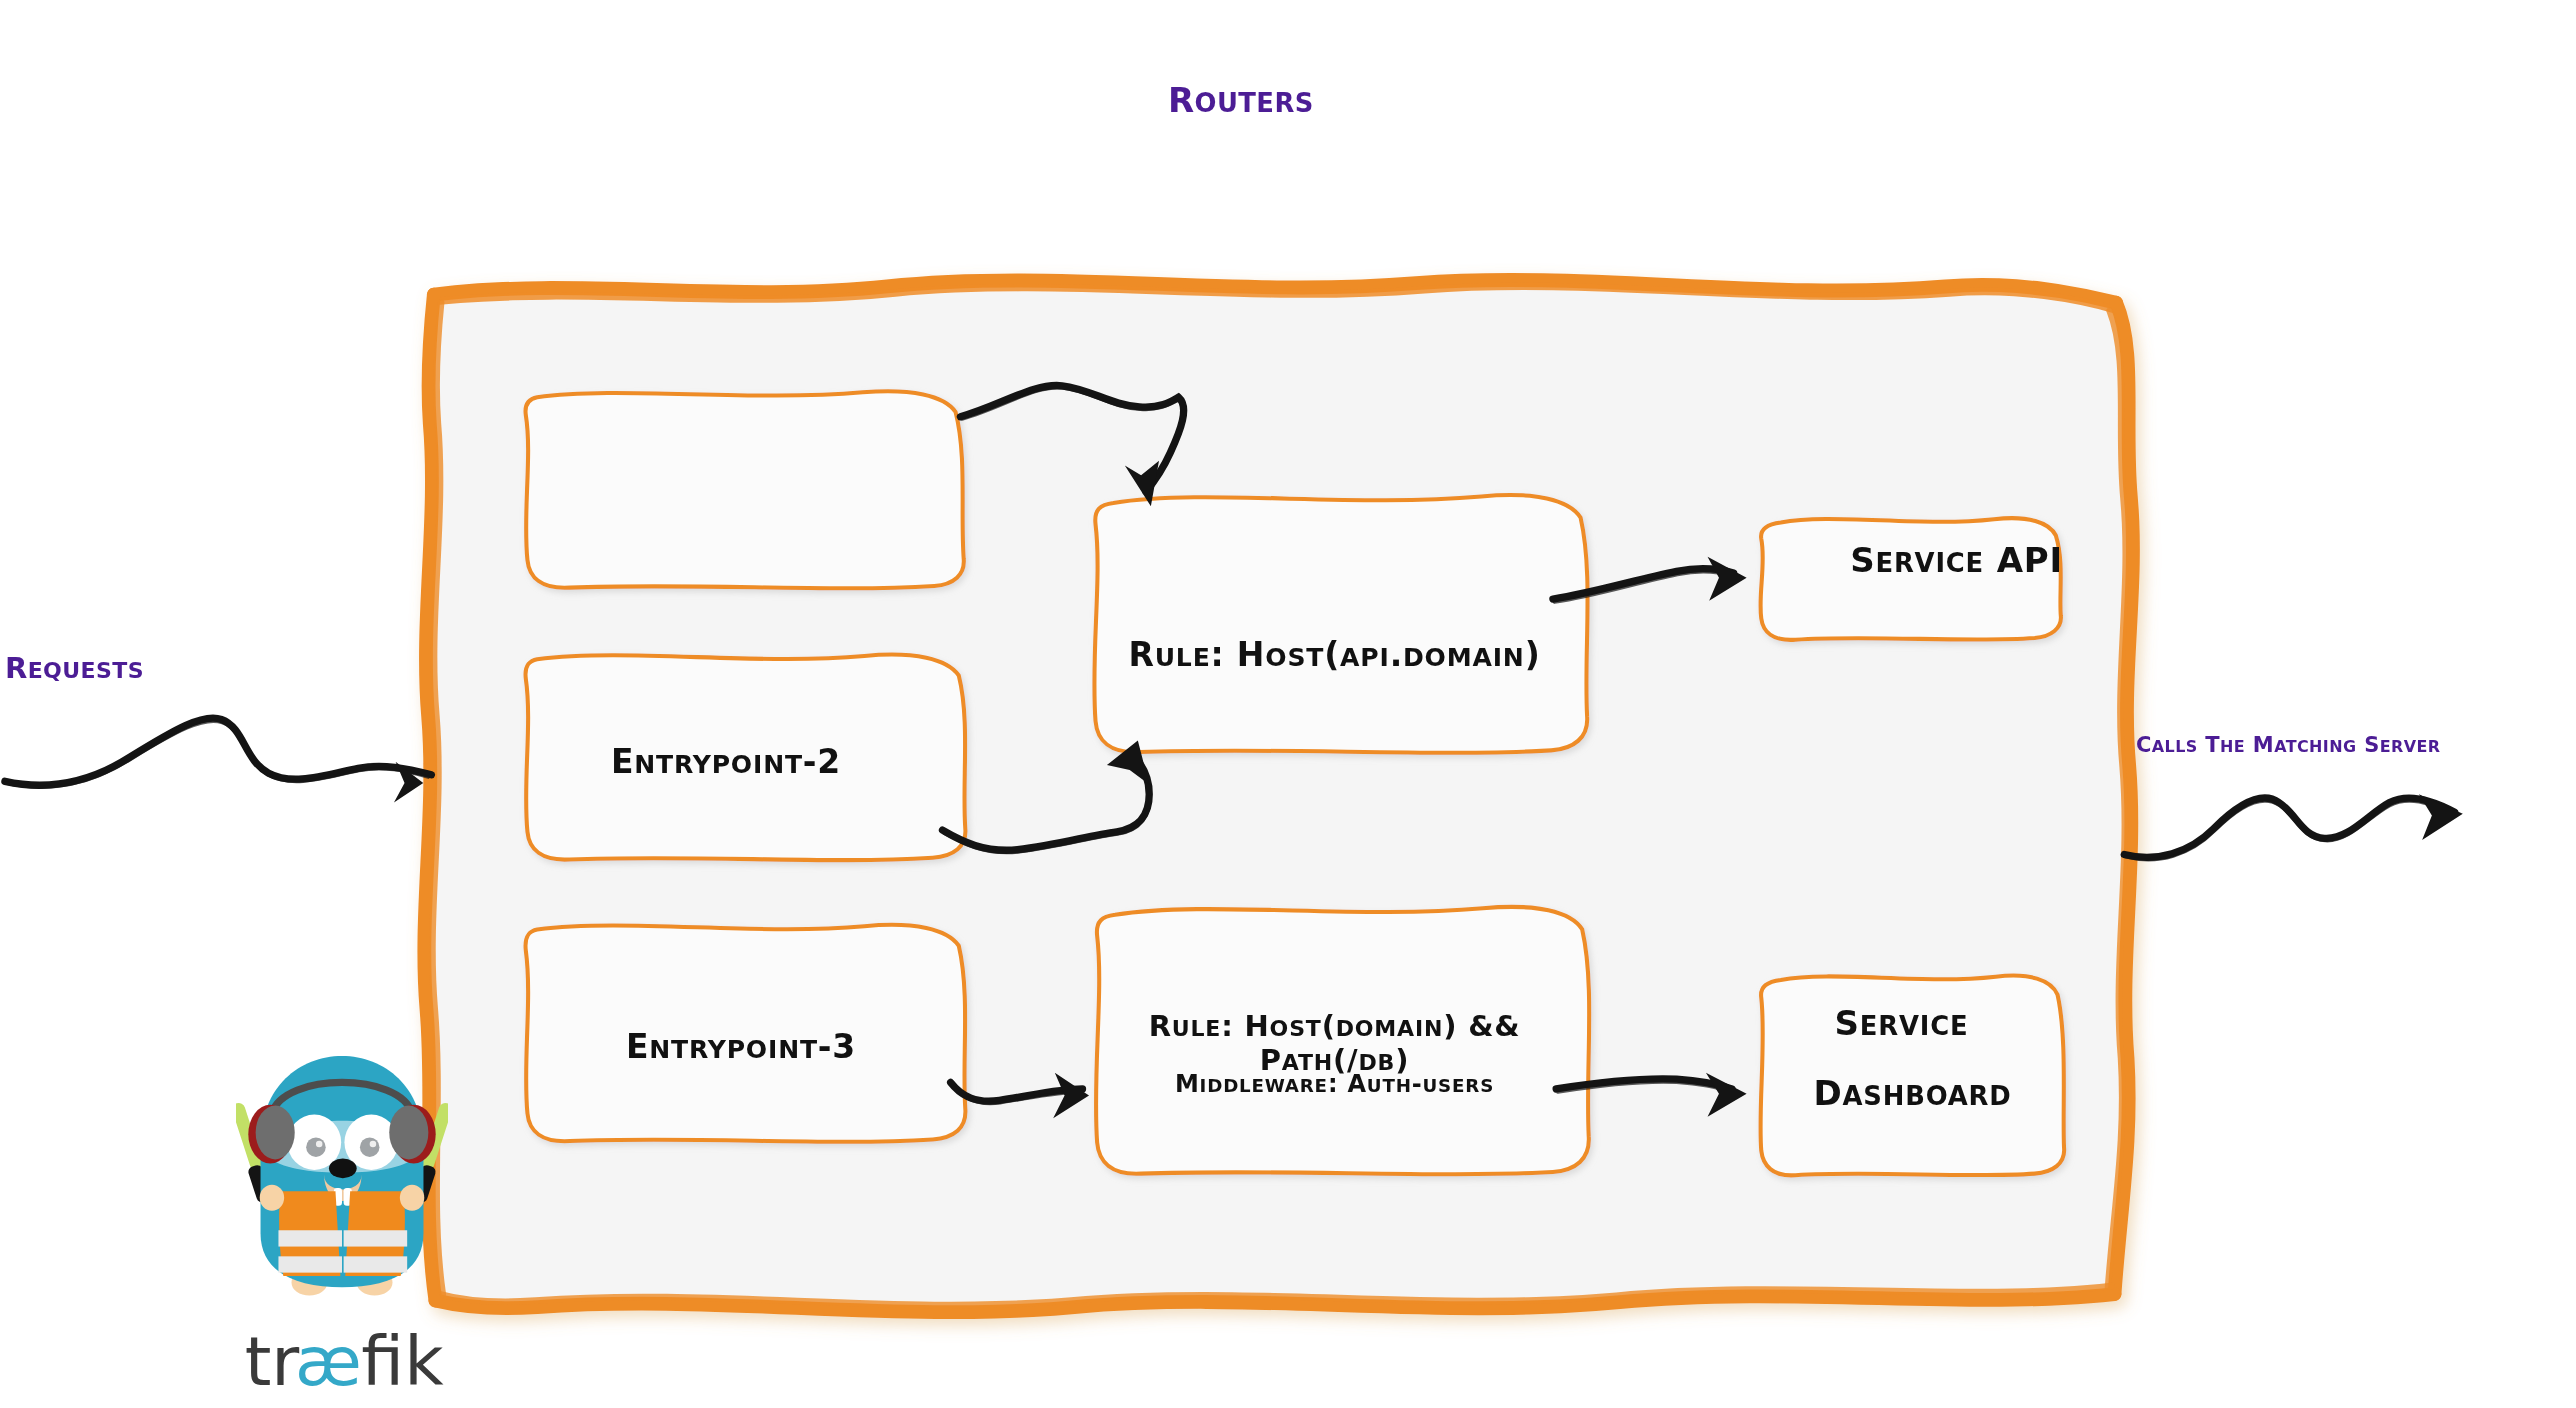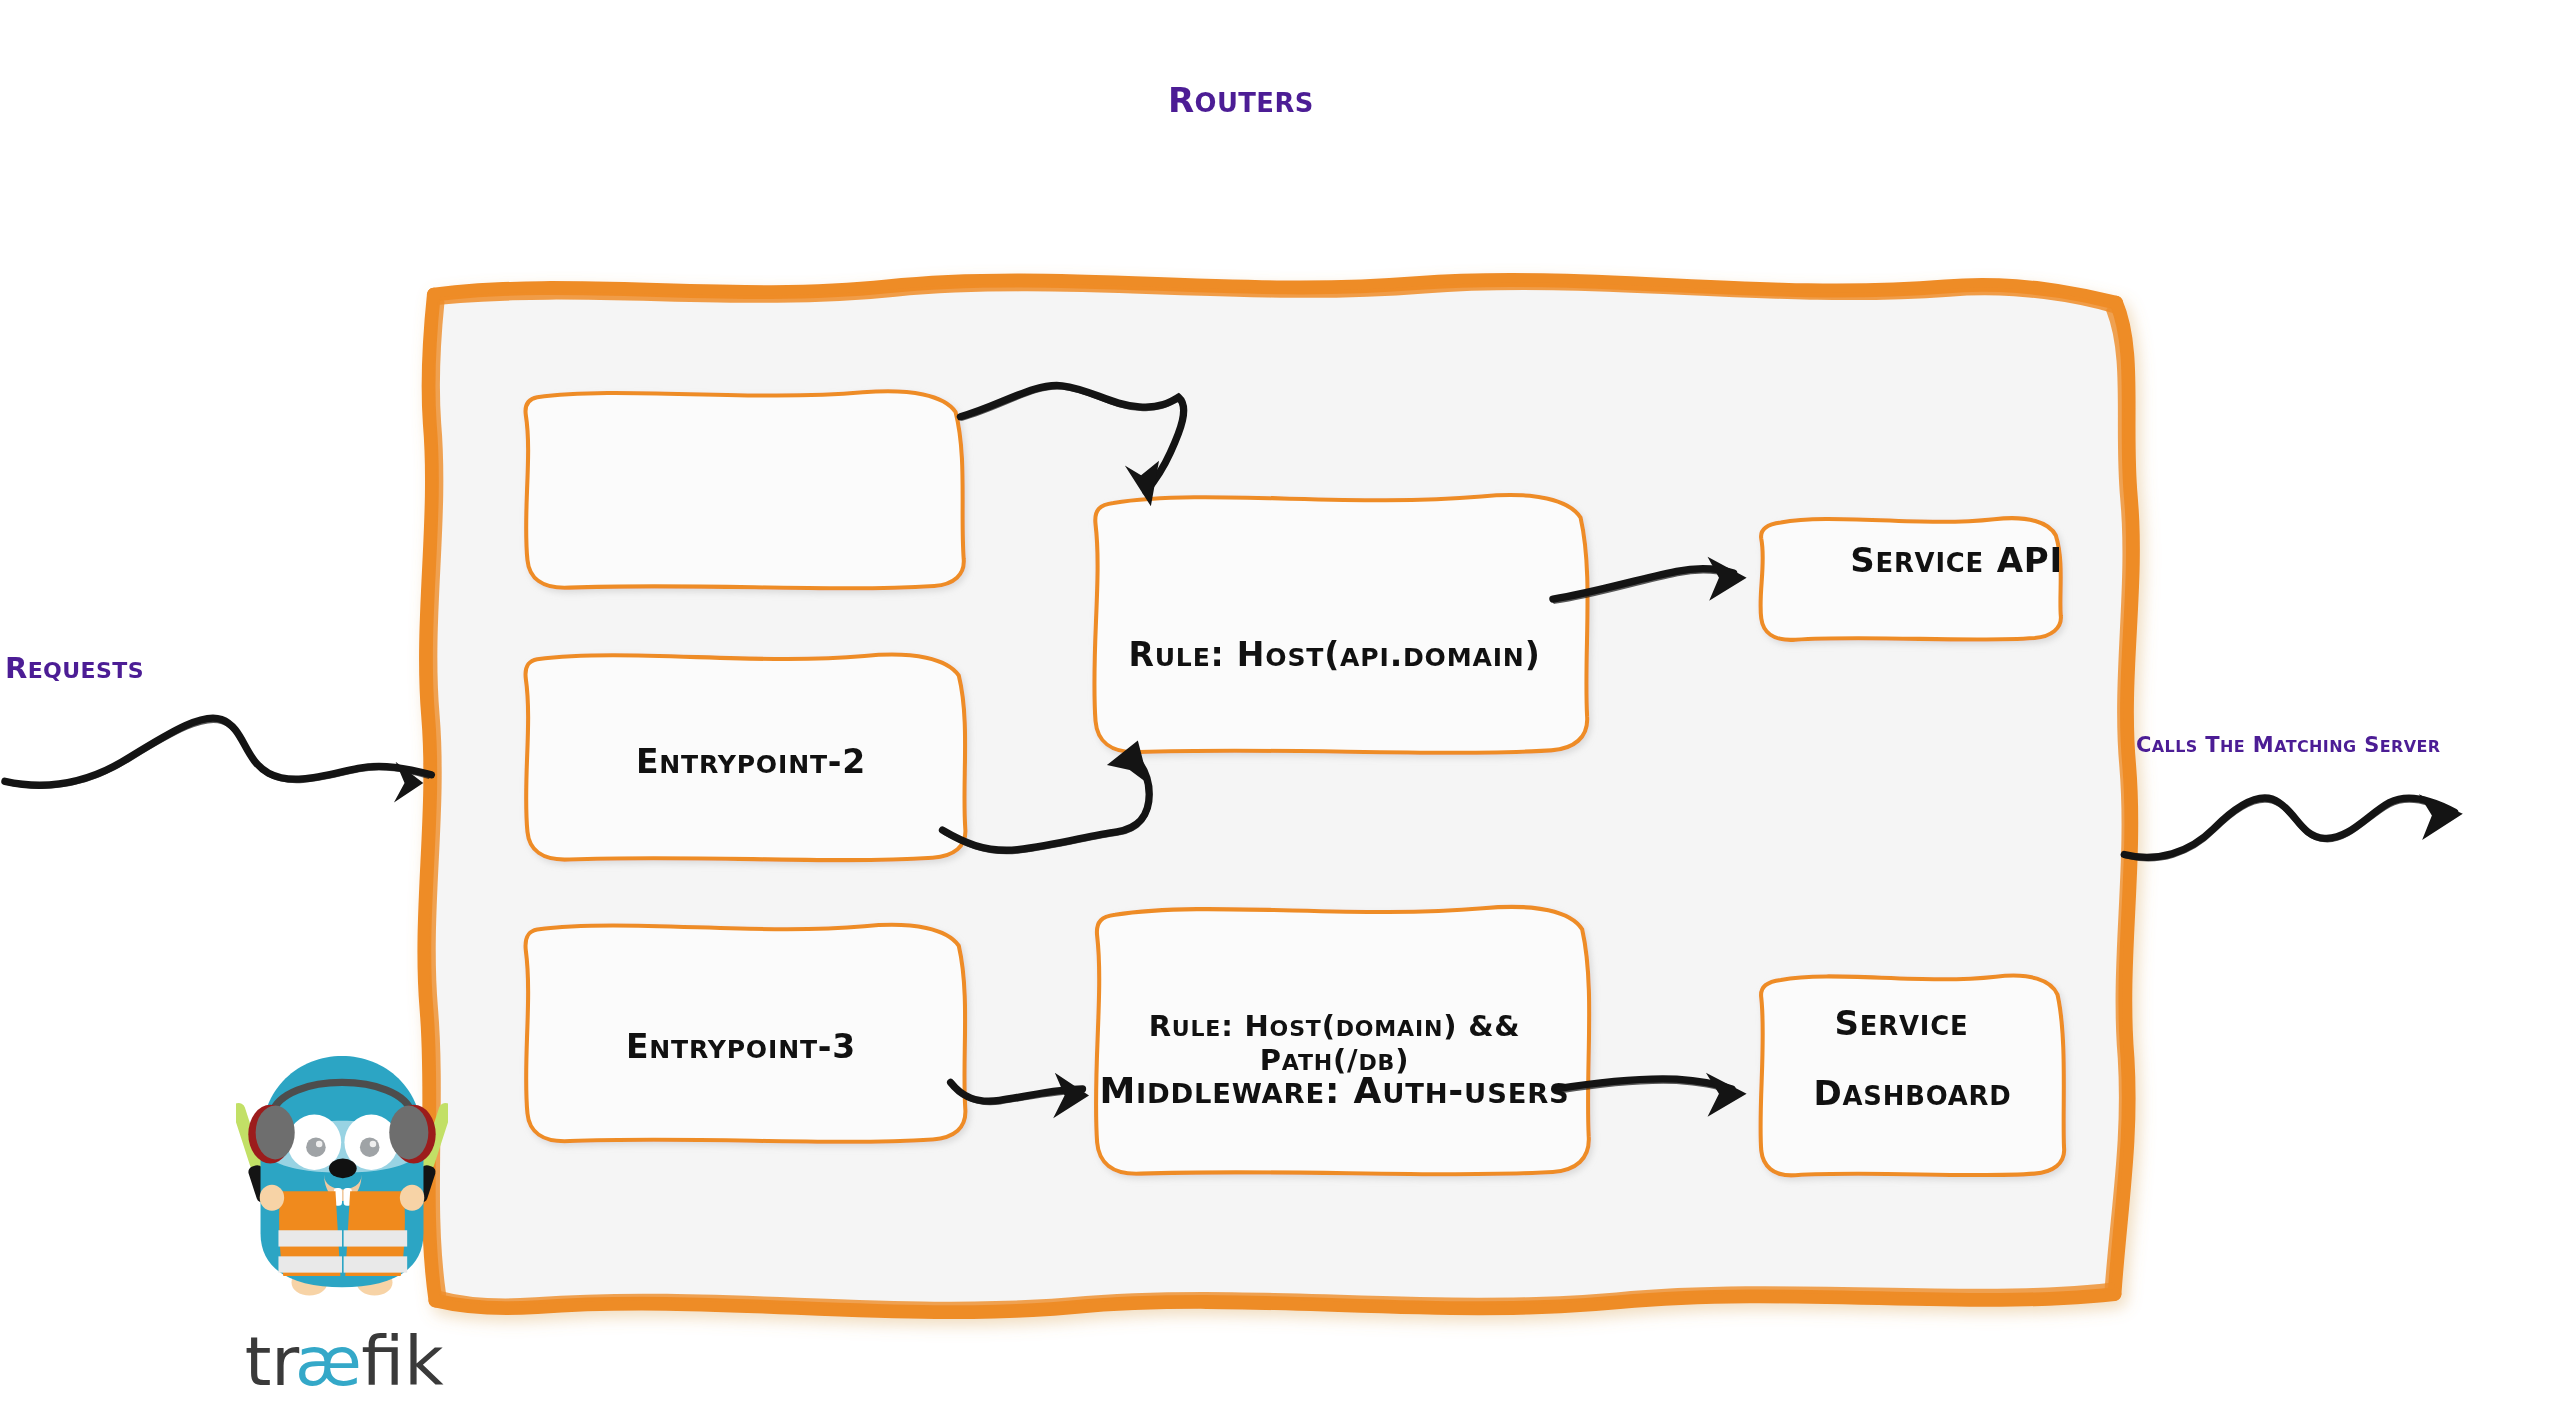--- a/index.html
+++ b/index.html
@@ -20,29 +20,29 @@
   .sc .c1 { font-size:0.76em; }
 
   #title { left:1168px; top:80px; font-size:34px; }
   #requests-label { left:4.9px; top:651px; font-size:29px; }
   #calls-label { left:2136px; top:733px; font-size:21px; }
 
   .boxtext { position:absolute; text-align:center; color:#111; font-weight:600;
              font-family:"DejaVu Sans", sans-serif; letter-spacing:0.8px; }
 
   #ep1-t { left:509px; top:472px; width:464px; font-size:33px; }
-  #ep2-t { left:519px; top:742px; width:464px; font-size:33px; }
+  #ep2-t { left:494px; top:742px; width:464px; font-size:33px; }
   #ep3-t { left:509px; top:1027px; width:464px; font-size:33px; }
 
   #r1-name { left:1107px; top:518px; width:456px; font-size:37px; }
   #r1-rule { left:1082px; top:635px; width:505px; font-size:33px; }
 
   #r2-name { left:1107px; top:938px; width:456px; font-size:37px; }
   #r2-rule { left:1082px; top:1009px; width:505px; font-size:29px; }
-  #r2-mw   { left:1082px; top:1070px; width:505px; font-size:36px; }
+  #r2-mw   { left:1082px; top:1070px; width:505px; font-size:24px; }
 
   #svc-api { left:1762px; top:540px; width:301px; font-size:34px;text-align:right; }
   #svc-dash-1 { left:1762px; top:1003px; width:279px; font-size:34px; }
   #svc-dash-2 { left:1762px; top:1073px; width:301px; font-size:34px; }
 
   #gopher { position:absolute; left:236px; top:1038px; width:212px; height:277px; }
   #wordmark { position:absolute; left:244px; top:1323px; width:212px; height:81px; }
 </style>
 </head>
 <body>

